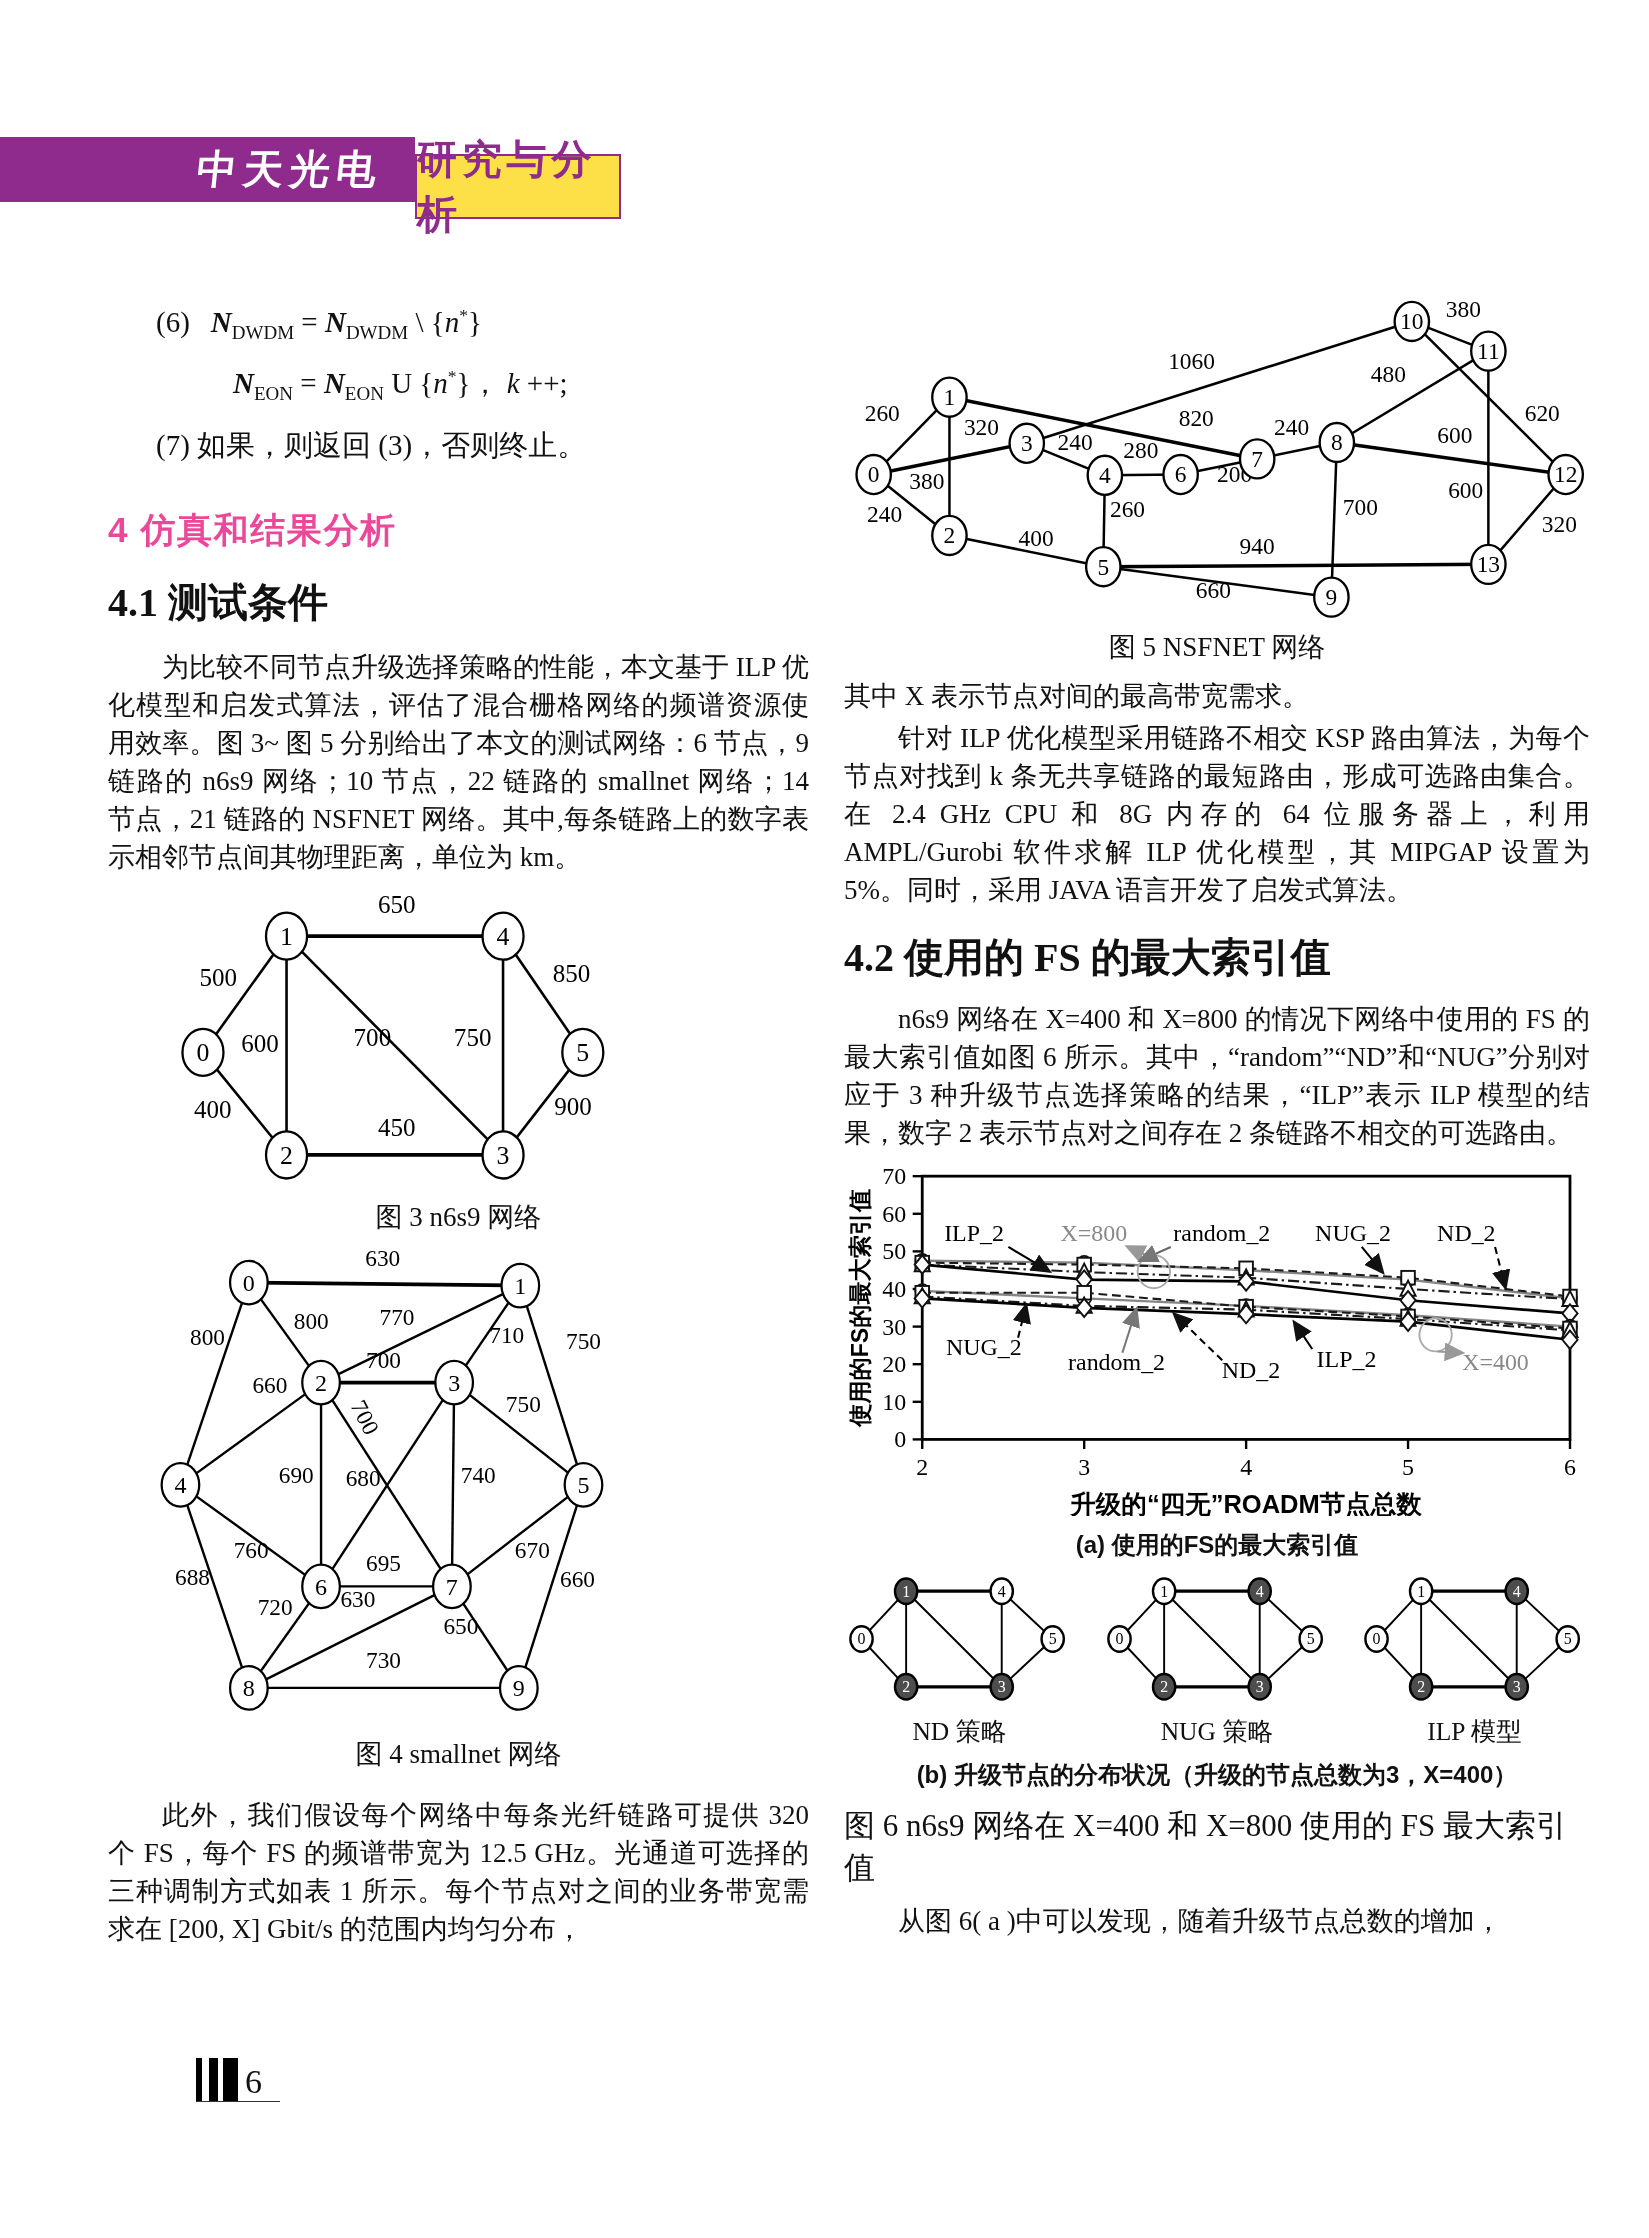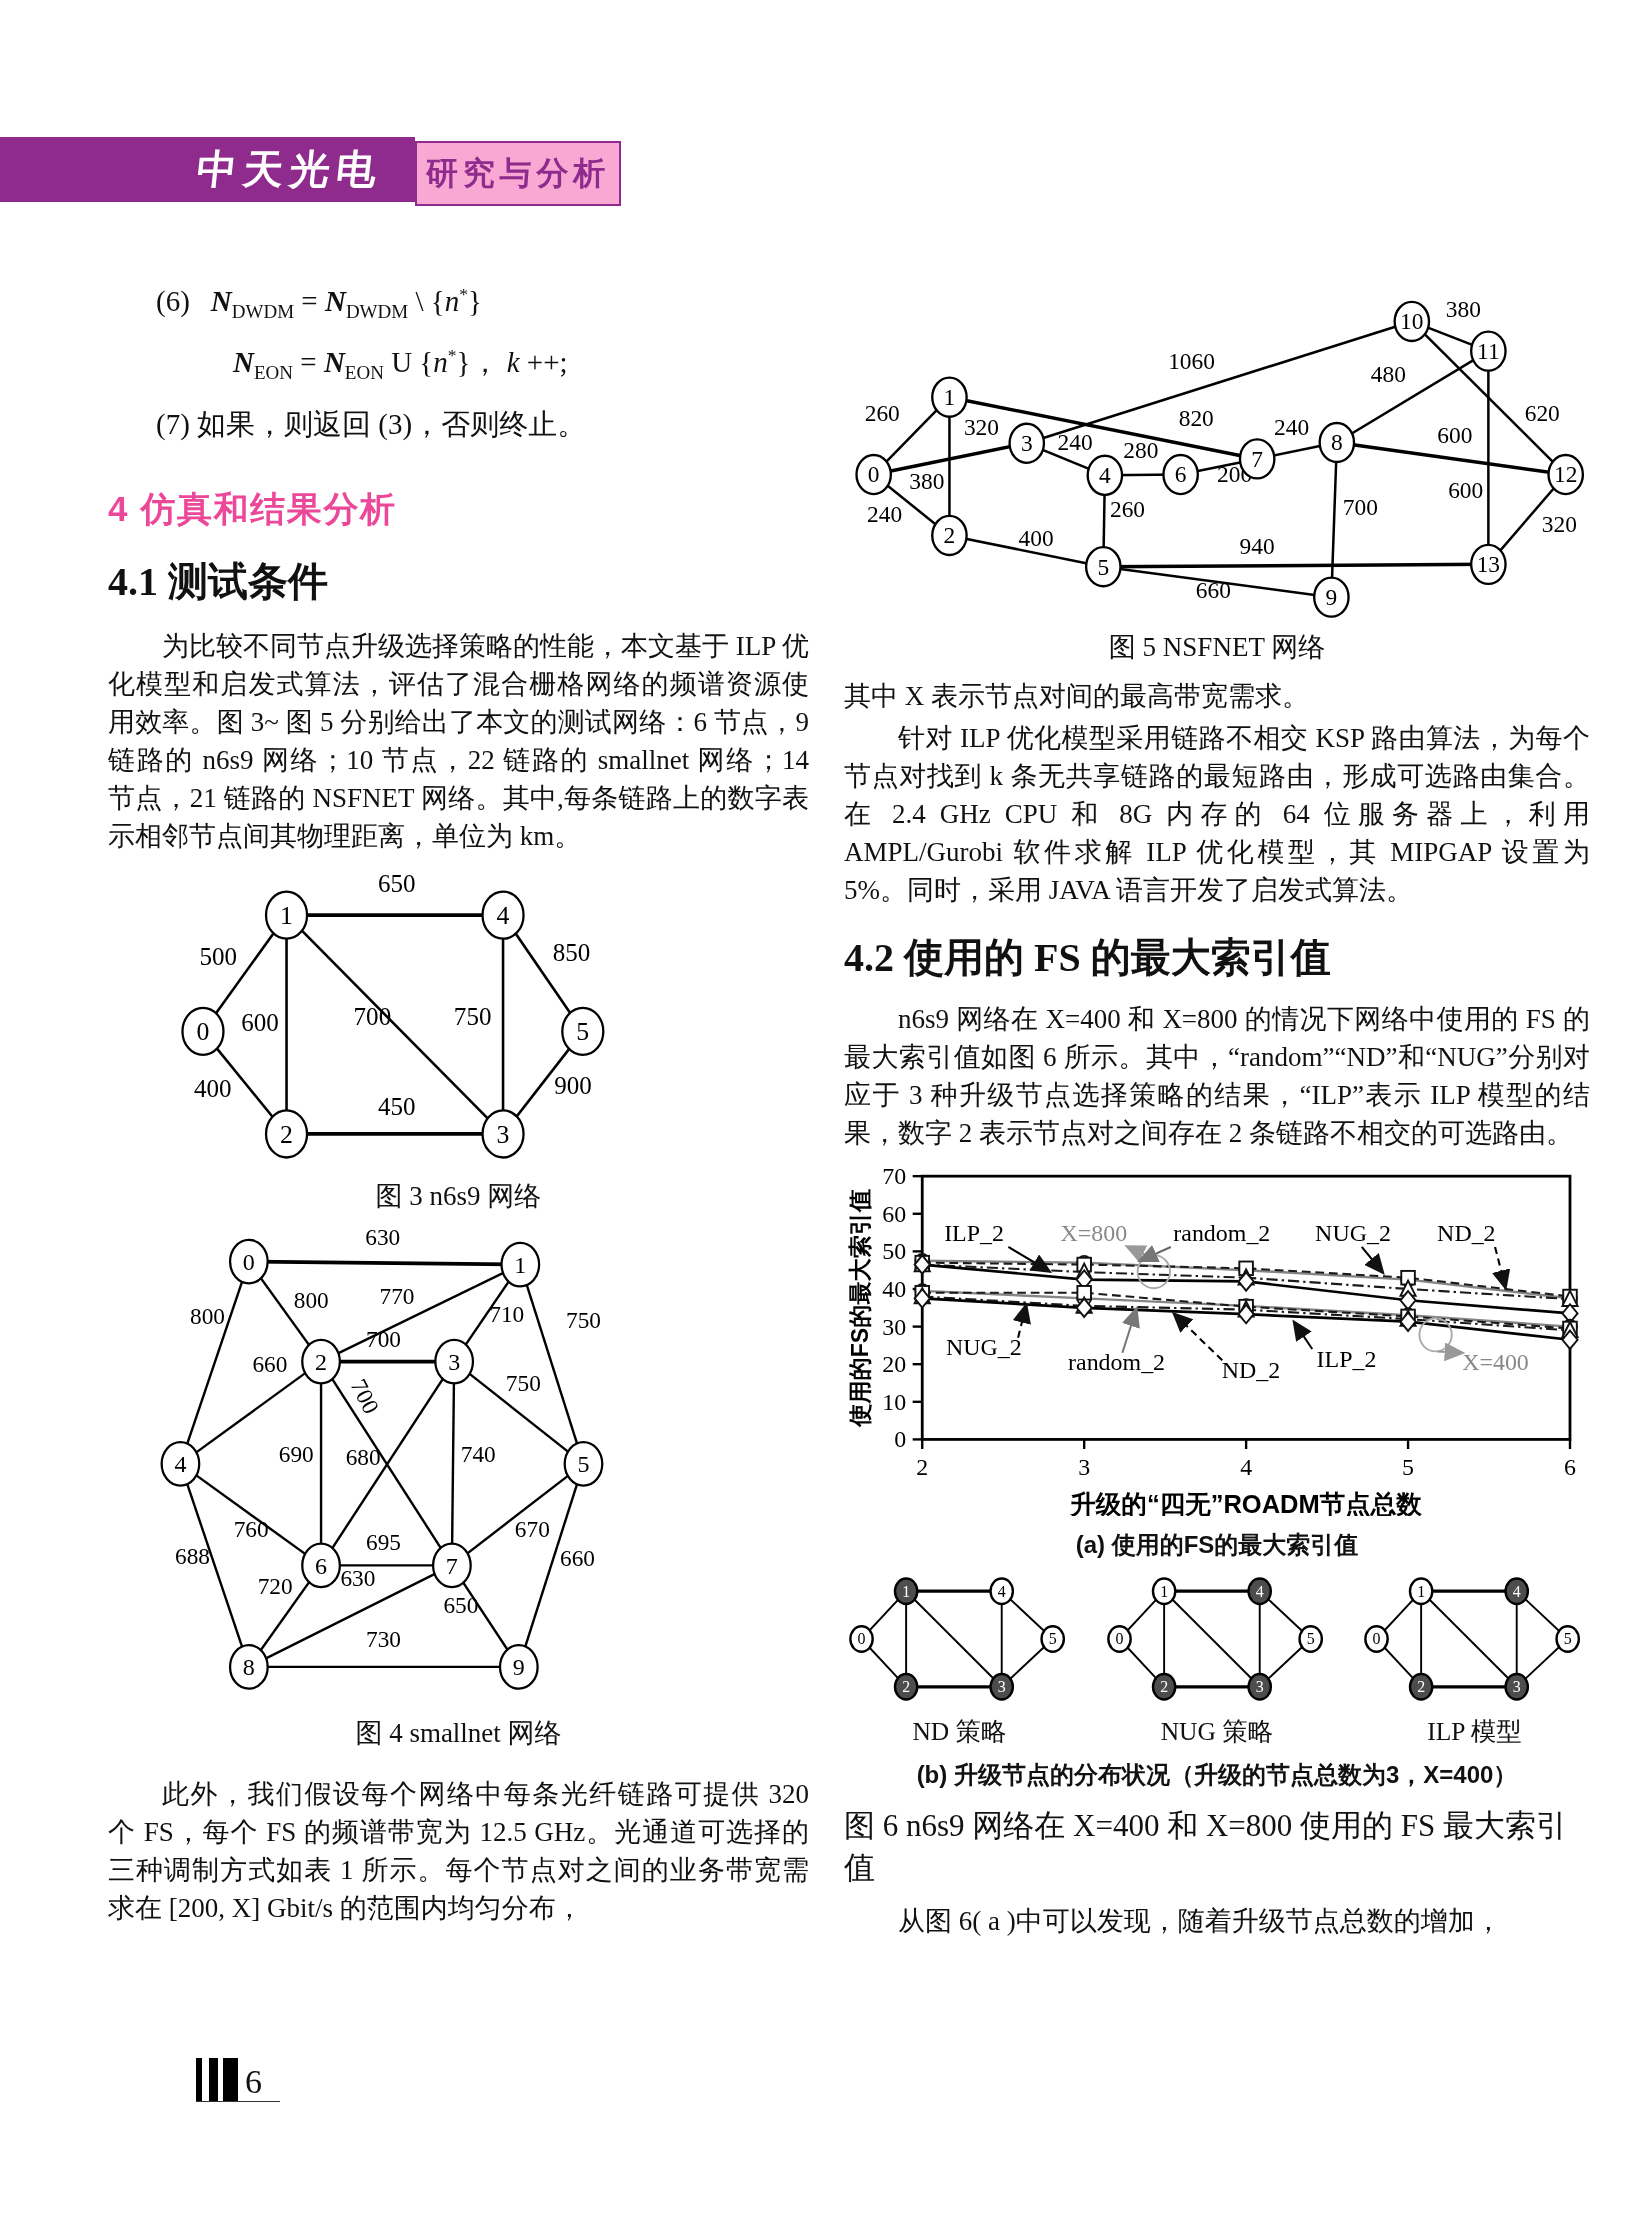--- a/index.html
+++ b/index.html
@@ -3,26 +3,26 @@
 <meta charset="utf-8">
 <style>
   html,body{margin:0;padding:0;background:#fff;}
   .page{position:relative;width:1650px;height:2239px;background:#fff;overflow:hidden;
         font-family:"Liberation Serif","DejaVu Serif",serif;color:#111;}
   
   .logo-bar{position:absolute;left:0;top:137px;width:415px;height:65px;background:#8e2b8d;
             display:flex;align-items:center;justify-content:flex-end;padding-right:32px;box-sizing:border-box;}
   .logo{color:#fff;font-size:40px;font-weight:bold;letter-spacing:6.4px;transform:skewX(-6deg);
         font-family:"Liberation Sans","DejaVu Sans",sans-serif;}
-  .badge{position:absolute;left:415px;top:141px;width:206px;height:65px;background:#f9a8d4;
+  .badge{position:absolute;left:415px;top:154px;width:206px;height:65px;background:#fde047;
          border:2.4px solid #8e2b8d;box-sizing:border-box;display:flex;align-items:center;justify-content:center;
-         color:#8e2b8d;font-size:32px;font-weight:bold;letter-spacing:4.8px;
+         color:#8e2b8d;font-size:40px;font-weight:bold;letter-spacing:4.8px;
          font-family:"Liberation Sans","DejaVu Sans",sans-serif;}
   
-  .col{position:absolute;top:284px;}
+  .col{position:absolute;top:305px;}
   .col.left{left:108px;width:701px;}
   .col.right{left:844px;width:746px;top:287px;}
   p.body{margin:0;font-size:27px;line-height:38px;text-align:justify;}
   p.indent{text-indent:2em;}
   .equations{font-size:29px;padding-left:48px;}
   .eq-line{margin-bottom:21px;white-space:nowrap;}
   .eq-line .eqno{margin-right:21px;}
   .eq-l2{padding-left:77px;}
   .var{font-style:italic;font-weight:bold;}
   .itl{font-style:italic;}

